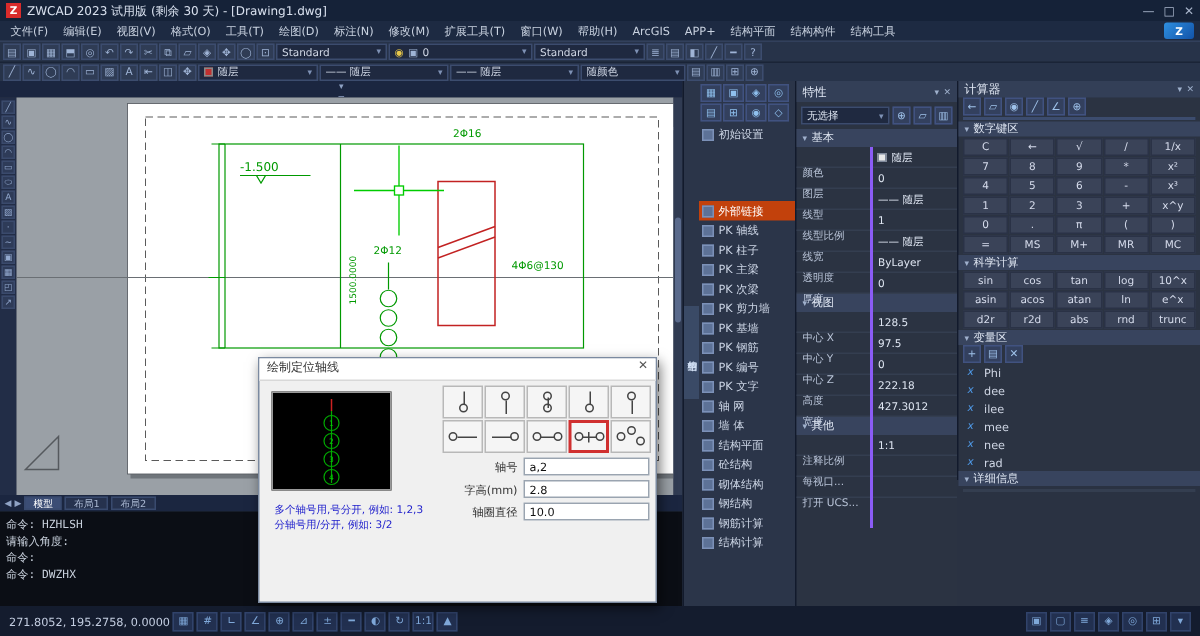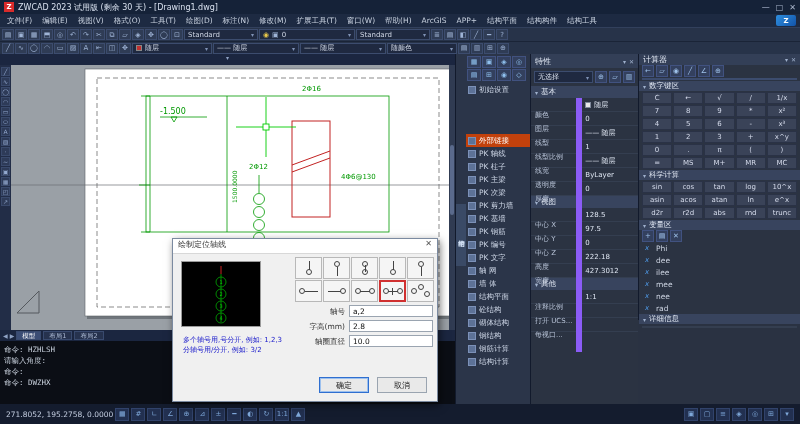--- a/index.html
+++ b/index.html
@@ -74,21 +74,21 @@
   .props { position:absolute; left:530px; top:54px; width:108px; height:350px; background:#2b3342; border-left:1px solid #121a2c; }
   .paneltitle { height:14px; background:#333f57; display:flex; align-items:center; padding:0 4px; font-size:8px; color:#e2e9f5; gap:3px; }
   .paneltitle .pt-ic { margin-left:auto; font-size:6px; color:#9fb0cc; display:flex; gap:3px; }
   .selrow { height:18px; display:flex; align-items:center; gap:2px; padding:0 3px; }
   .selcombo { flex:1; height:12px; background:#1f2940; border:1px solid #3c4c6e; font-size:7px; display:flex; align-items:center; padding:0 3px; color:#dfe6f2; }
   .selcombo .car { margin-left:auto; font-size:6px; color:#7f92b5; }
   .mini { width:12px; height:12px; background:#33405e; border:1px solid #415280; color:#9fc2ea; font-size:7px; display:flex; align-items:center; justify-content:center; flex:none; }
   .sech { height:12px; background:#38445e; display:flex; align-items:center; gap:3px; padding:0 4px; font-size:7.5px; color:#dfe6f2; }
   .sech .tri { font-size:6px; color:#9fb0cc; }
   .prow { height:14px; display:flex; align-items:stretch; font-size:7px; border-bottom:1px solid #343e50; }
-  .prow .pl { width:48%; display:flex; align-items:center; padding:17px 4px; color:#b9c4d8; border-right:6px solid #8b5cf6; white-space:nowrap; overflow:hidden; }
+  .prow .pl { width:48%; display:flex; align-items:center; padding:17px 4px; color:#b9c4d8; border-right:2px solid #8b5cf6; white-space:nowrap; overflow:hidden; }
   .prow .pv { flex:1; display:flex; align-items:center; gap:3px; padding:0 3px; color:#dfe6f2; white-space:nowrap; overflow:hidden; }
   .prow .sw { display:none; width:6px; height:6px; background:#e8e8e8; border:1px solid #808a9c; flex:none; }
   .prow.has-swatch .sw { display:inline-block; }
 
   
   .calc { position:absolute; left:638px; top:54px; width:162px; height:266px; background:#2b3342; border-left:1px solid #121a2c; display:flex; flex-direction:column; }
   .calctools { height:15px; display:flex; align-items:center; gap:2px; padding:0 3px; }
   .calcdisplay { margin:1px 3px; height:13px; background:#1c2536; border:1px solid #3c4c6e; }
   .numpad, .scipad { display:grid; grid-template-columns:repeat(5,1fr); gap:1px; padding:1px 3px; }
   .cbtn { height:12px; background:#3a4358; border:1px solid #2a3246; color:#d6dcec; font-size:7px; display:flex; align-items:center; justify-content:center; white-space:nowrap; overflow:hidden; }
@@ -607,28 +607,28 @@
     <div>
 
         <div class="prow">
           <span class="pl">注释比例</span>
           <span class="pv">
             <span>1:1</span>
           </span>
         </div>
 
         <div class="prow">
+          <span class="pl">每视口...</span>
+          <span class="pv">
+            <span></span>
+          </span>
+        </div>
+
+        <div class="prow">
           <span class="pl">打开 UCS...</span>
-          <span class="pv">
-            <span></span>
-          </span>
-        </div>
-
-        <div class="prow">
-          <span class="pl">每视口...</span>
           <span class="pv">
             <span></span>
           </span>
         </div>
       </div>
   </div>
 
   <div class="calc">
     <div class="paneltitle">
       <span>计算器</span>
@@ -899,19 +899,15 @@
         <div class="drow">
           <span class="dl">轴圈直径</span>
           <span class="din">10.0</span>
         </div>
       </div>
     <div class="dnotes">
 
     <div class="nline">多个轴号用,号分开, 例如: 1,2,3</div>
         <div class="nline">分轴号用/分开, 例如: 3/2</div>
       </div>
-    <div class="dbtns">
-      <span class="dbtn primary">确定</span>
-      <span class="dbtn">取消</span>
-    </div>
   </div>
 
 </div>
 
 </body></html>

